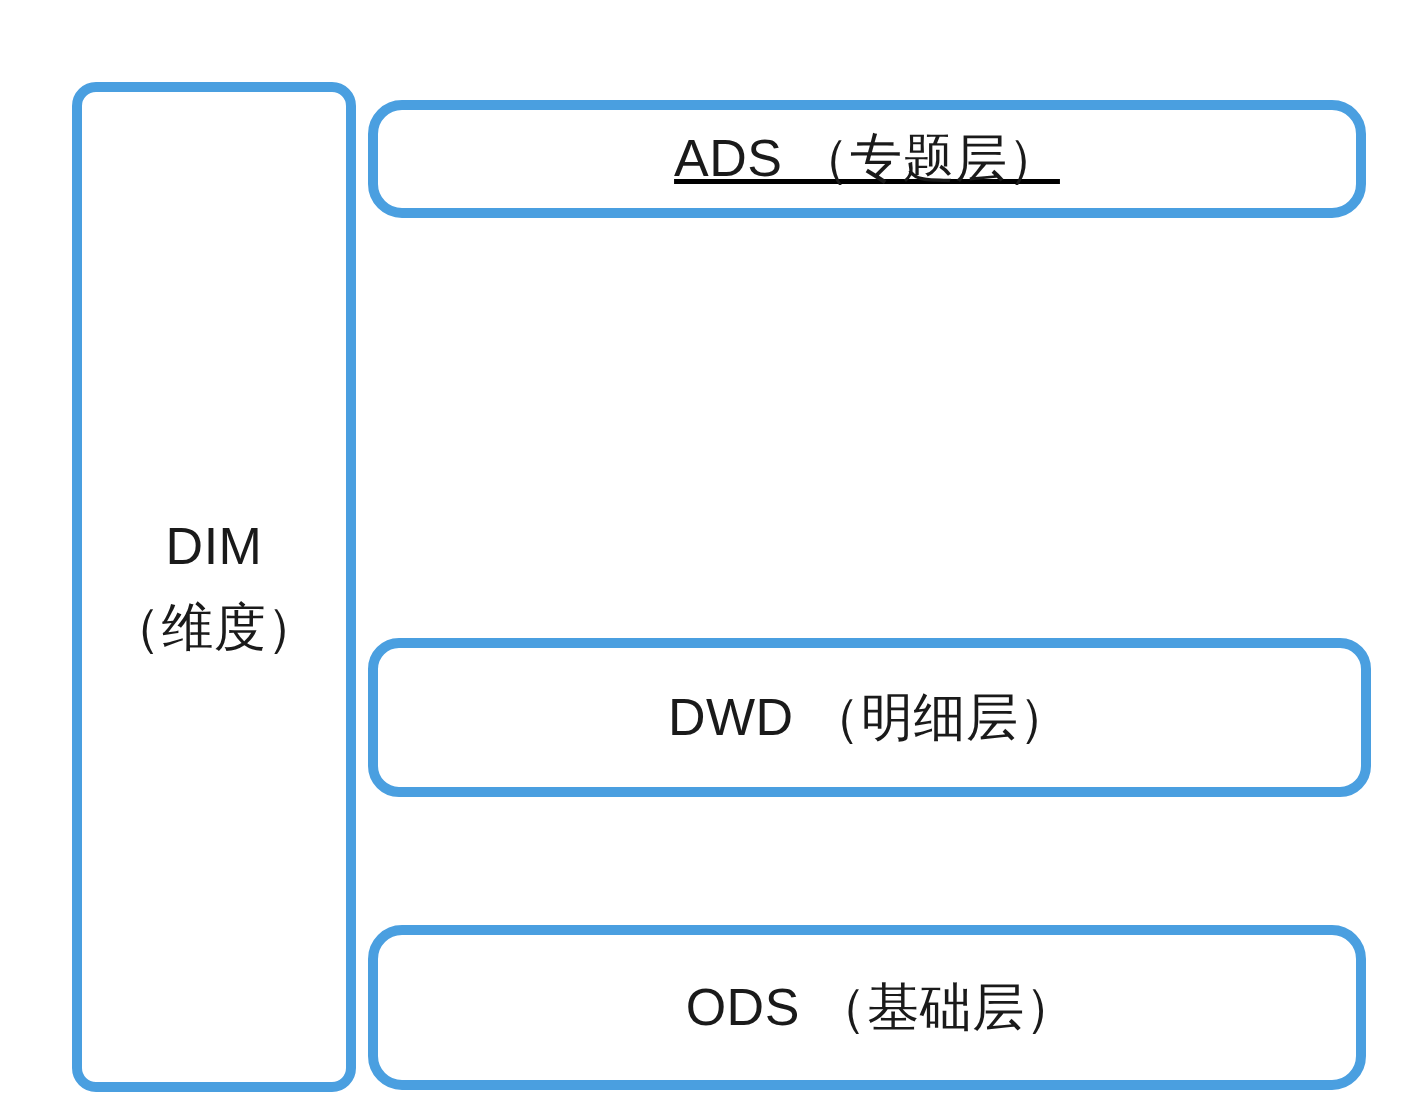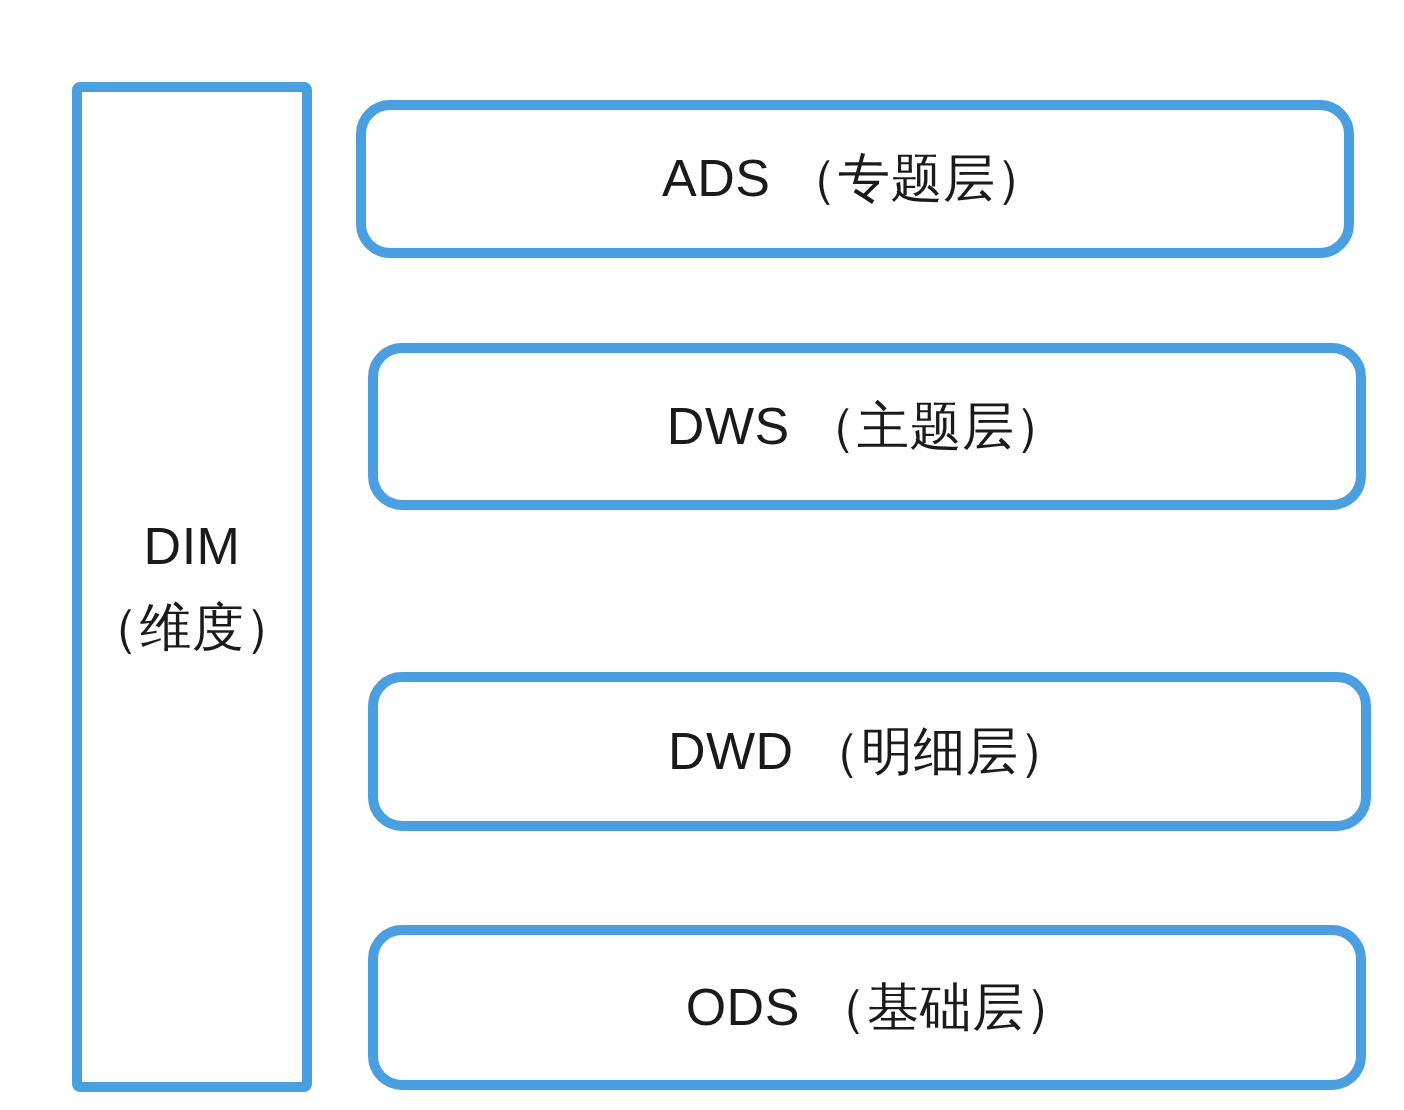--- a/index.html
+++ b/index.html
@@ -40,46 +40,48 @@
     line-height: 1.18;
     letter-spacing: 0.5px;
     white-space: pre-line;
     font-weight: 400;
   }
 
   
   #dim-box {
     left: 72px;
     top: 82px;
-    width: 240px;
+    width: 284px;
     height: 1010px;
-    border-radius: 8px;
+    border-radius: 24px;
   }
   #dim-box .node-label {
     line-height: 1.55;
   }
 
   
   #ads-box {
-    left: 356px;
+    left: 368px;
     top: 100px;
     width: 998px;
-    height: 158px;
+    height: 118px;
+    text-decoration: underline;
   }
   #dws-box {
     left: 368px;
     top: 343px;
     width: 998px;
     height: 167px;
   }
   #dwd-box {
     left: 368px;
-    top: 672px;
+    top: 638px;
     width: 1003px;
     height: 159px;
+    border-radius: 31px;
   }
   #ods-box {
     left: 368px;
     top: 925px;
     width: 998px;
     height: 165px;
     padding-left: 29px;
   }
 </style>
 </head>
@@ -89,23 +91,20 @@
 
   <div class="node-box" id="dim-box">
     <span class="node-label">DIM
 （维度）</span>
   </div>
 
   <div class="node-box" id="ads-box">
     <span class="node-label">ADS （专题层）</span>
   </div>
 
-  <div class="node-box" id="dws-box">
-    <span class="node-label">DWS （主题层）</span>
-  </div>
 
   <div class="node-box" id="dwd-box">
     <span class="node-label">DWD （明细层）</span>
   </div>
 
   <div class="node-box" id="ods-box">
     <span class="node-label">ODS （基础层）</span>
   </div>
 
 </div>

